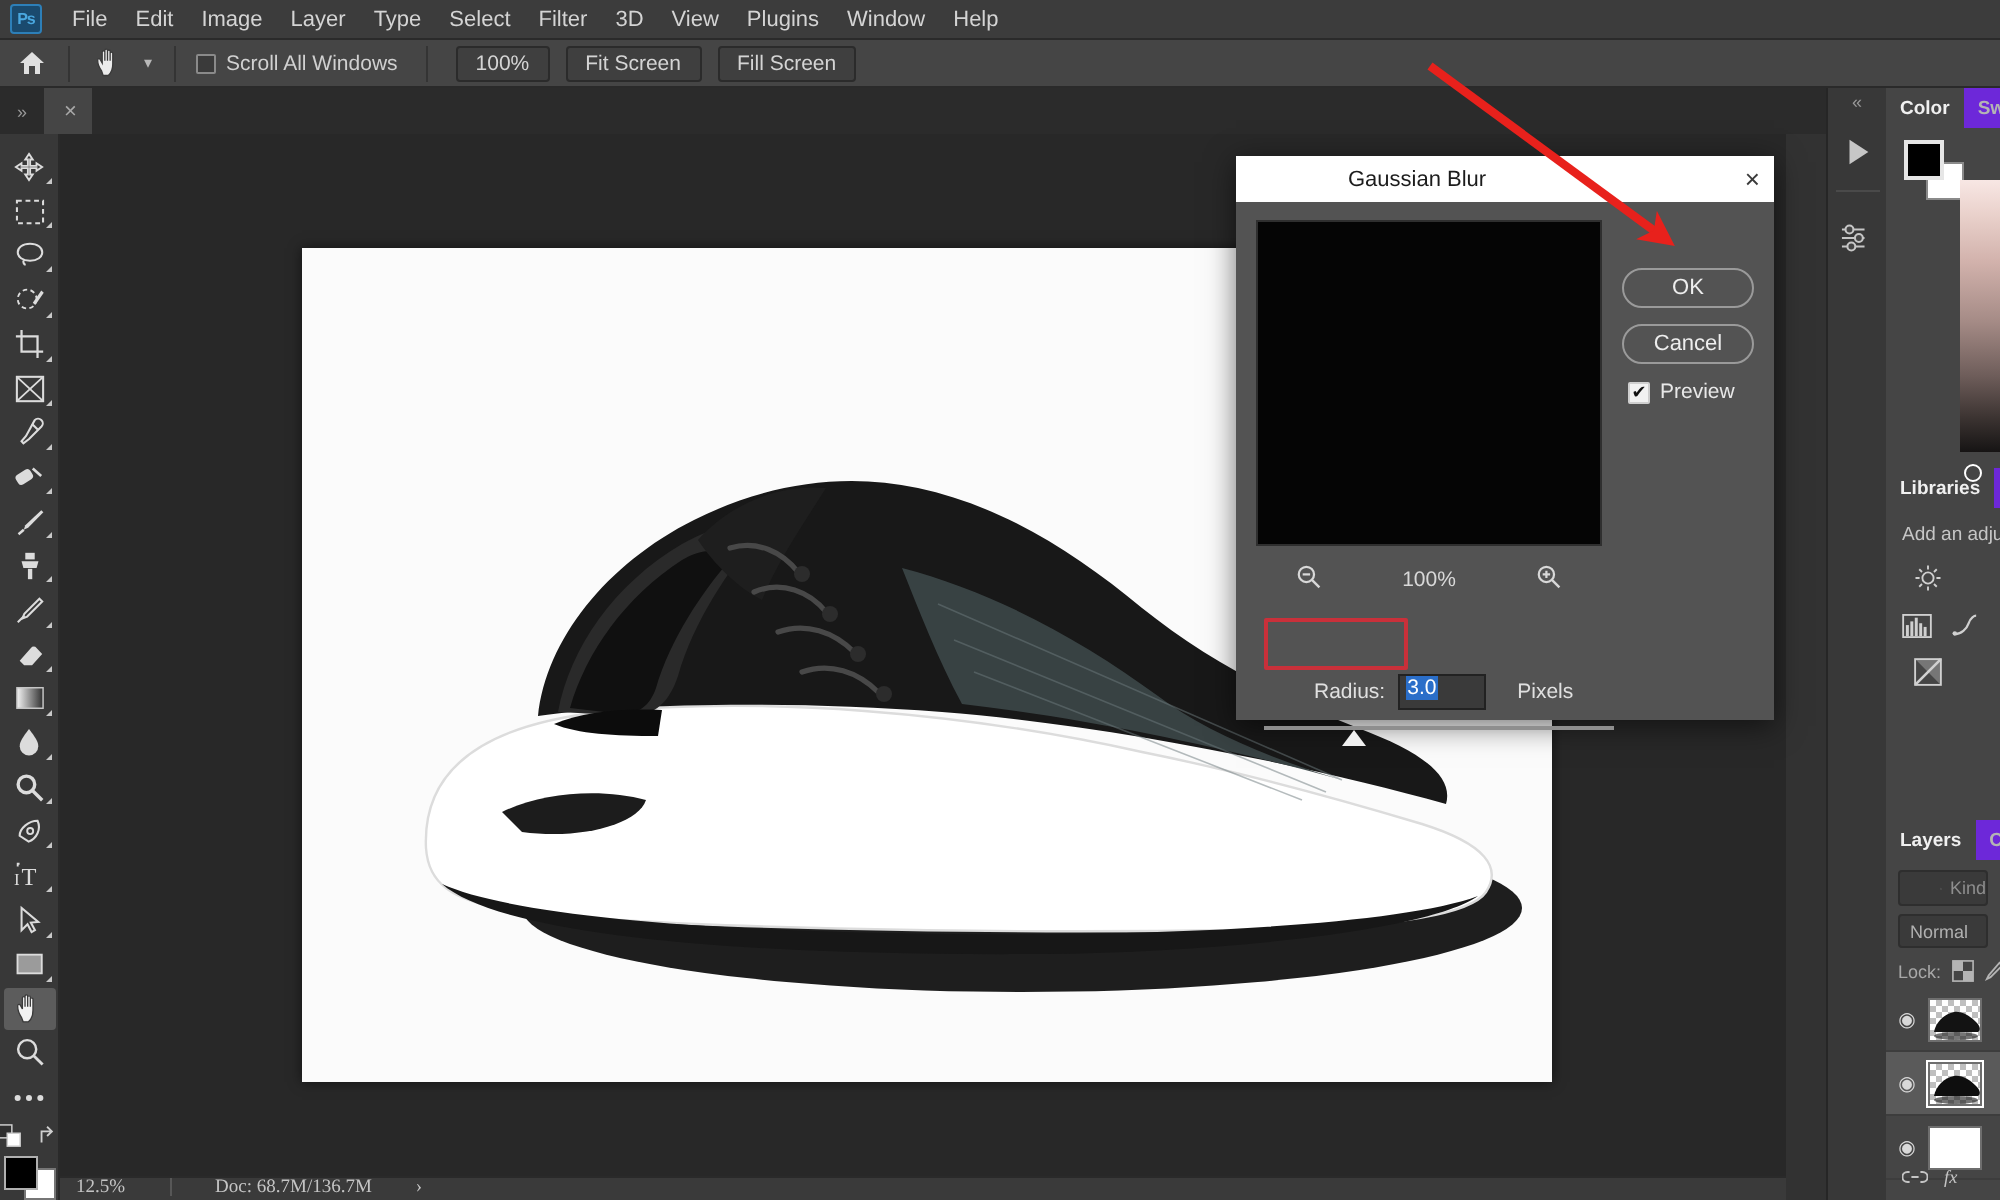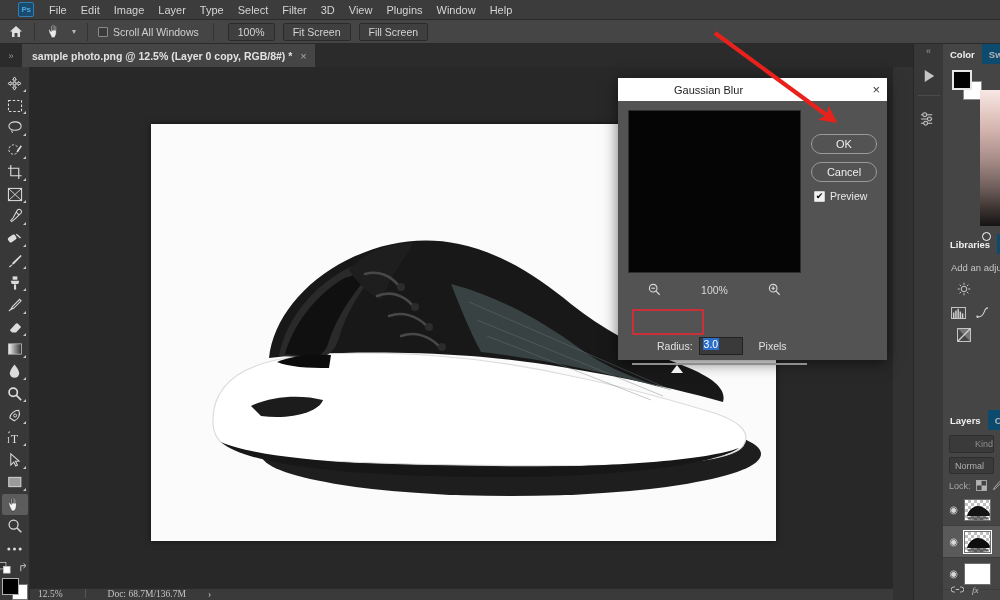--- a/index.html
+++ b/index.html
@@ -11,21 +11,21 @@
   }
   #app { position: relative; width: 1000px; height: 600px; background: #323232; }
 
   
   .menubar {
     position: absolute; left: 0; top: 0; width: 1000px; height: 20px;
     background: #3c3c3c; display: flex; align-items: center;
     border-bottom: 1px solid #2a2a2a;
   }
   .ps-logo {
-    width: 16px; height: 15px; margin-left: 18px; margin-right: 8px;
+    width: 16px; height: 15px; margin-left: 5px; margin-right: 8px;
     background: #1a4a6e; border: 1px solid #2d7fb8; border-radius: 2px;
     color: #4aa8e0; font-size: 8px; font-weight: bold;
     display: flex; align-items: center; justify-content: center;
     letter-spacing: -0.5px;
   }
   .menu-item {
     font-size: 11px; color: #d4d4d4; padding: 2px 7px; line-height: 14px;
     white-space: nowrap; cursor: default;
   }
 
@@ -131,21 +131,21 @@
   .rail-icon {
     width: 26px; height: 28px; display: flex; align-items: center; justify-content: center;
     margin-top: 4px; border-radius: 2px; color: #c8c8c8;
   }
   .rail-sep { width: 22px; height: 1px; background: #4a4a4a; margin: 5px 0; }
 
   .dock {
     position: absolute; left: 943px; top: 44px; width: 57px; height: 556px;
     background: #454545; overflow: hidden;
   }
-  .panel-tabs { display: flex; height: 20px; background: #0c4a6e; }
+  .panel-tabs { display: flex; height: 20px; background: #6d28d9; }
   .ptab {
     font-size: 9.5px; color: #b4b4b4; padding: 0 7px; display: flex;
     align-items: center; font-weight: bold; white-space: nowrap;
   }
   .ptab.active { background: #454545; color: #f0f0f0; }
   .panel-body { background: #454545; }
 
   .color-panel { height: 156px; position: relative; }
   .color-sw-wrap { position: relative; width: 34px; height: 30px; margin: 6px 0 0 8px; }
   .color-ramp {
@@ -302,21 +302,20 @@
     </label>
     <div class="opt-sep" style="margin-left:14px"></div>
     <div class="opt-btn">100%</div>
     <div class="opt-btn">Fit Screen</div>
     <div class="opt-btn">Fill Screen</div>
   </div>
 
   <div class="tabbar">
     <div class="collapse-arrows">»</div>
     <div class="doctab">
-      <span>sample photo.png @ 12.5% (Layer 0 copy, RGB/8#) *</span>
       <span class="tab-close">×</span>
     </div>
   </div>
 
   <div class="toolbar">
     <div class="tool">
       <svg width="15" height="15" viewBox="0 0 16 16">
           <path d="M8 1 L10 4 H8.6 V7.4 H12 V6 L15 8 L12 10 V8.6 H8.6 V12 H10 L8 15 L6 12 H7.4 V8.6 H4 V10 L1 8 L4 6 V7.4 H7.4 V4 H6 Z" fill="none" stroke="#dcdcdc" stroke-width="1"></path>
         </svg>
       <i class="corner"></i>

